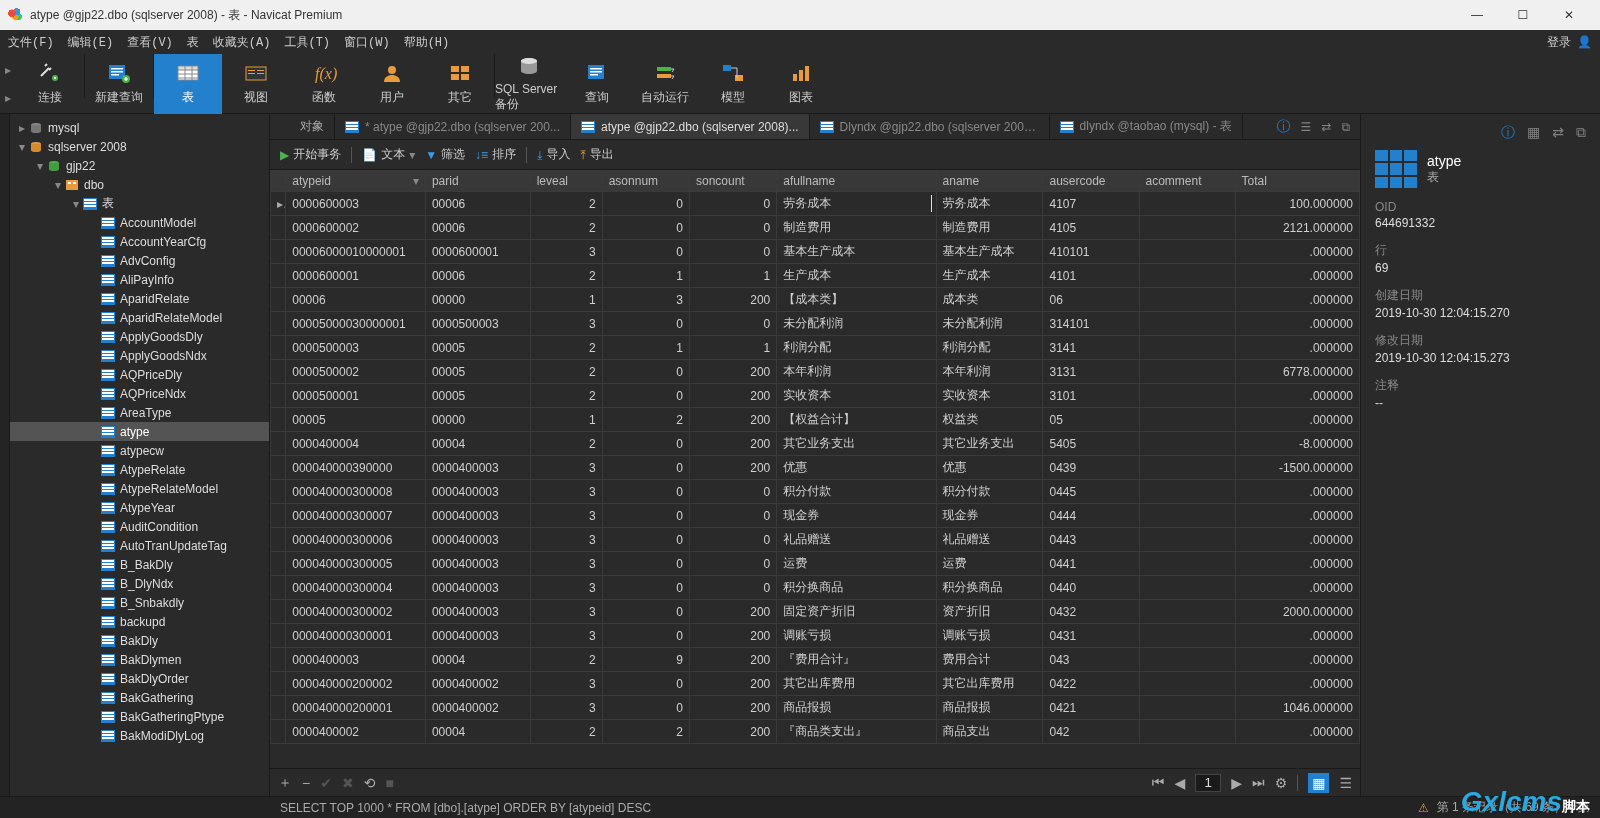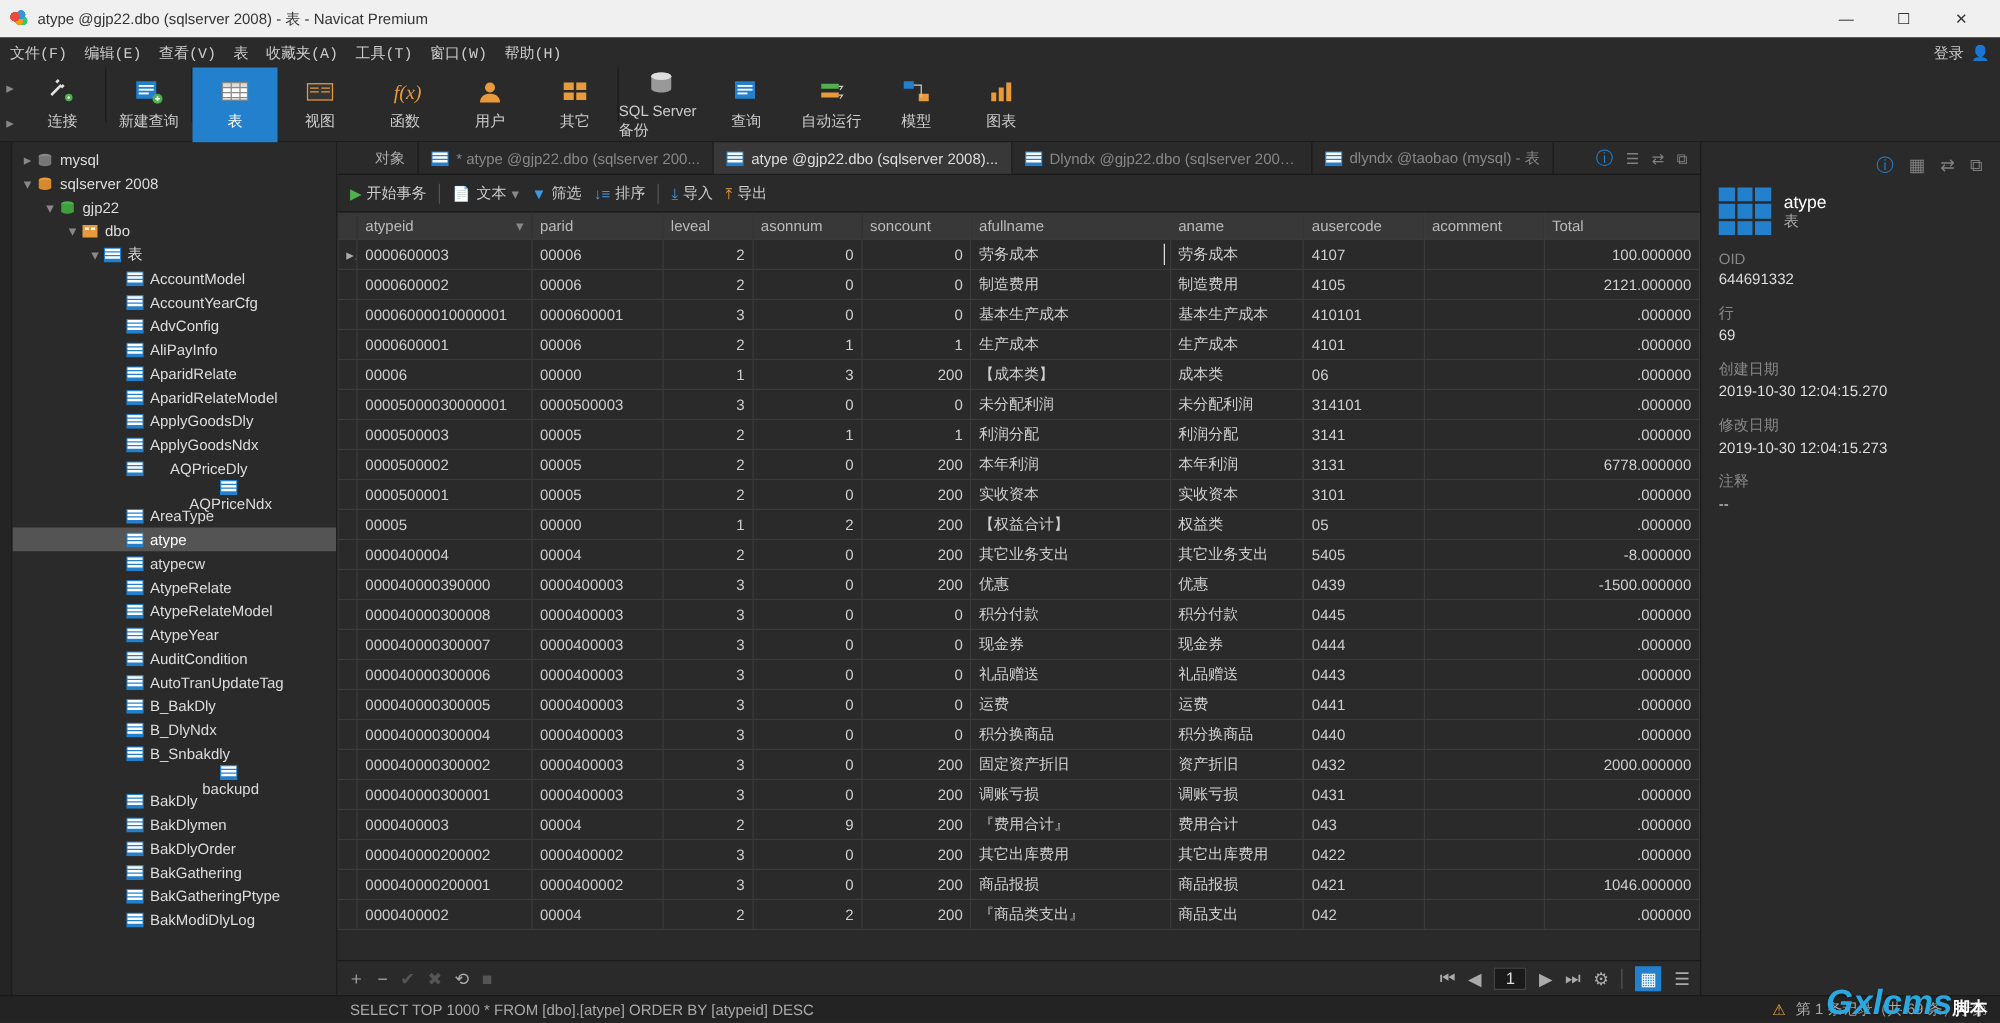--- a/index.html
+++ b/index.html
@@ -373,32 +373,32 @@
         <span class="ticon" data-name="table-icon">
           <svg width="14" height="12" viewBox="0 0 14 12">
             <rect width="14" height="12" fill="#2380cc"></rect>
             <rect x="1" y="1" width="12" height="2" fill="#fff"></rect>
             <rect x="1" y="4" width="12" height="2" fill="#fff"></rect>
             <rect x="1" y="7" width="12" height="2" fill="#fff"></rect>
           </svg>
         </span>
         <span>ApplyGoodsNdx</span>
       </div>
-      <div class="tree-item" data-name="tree-table-AQPriceDly" style="padding-left: 90px; gap: 16px;">
+      <div class="tree-item" data-name="tree-table-AQPriceDly" style="padding-left: 90px;">
         <span class="ticon" data-name="table-icon">
           <svg width="14" height="12" viewBox="0 0 14 12">
             <rect width="14" height="12" fill="#2380cc"></rect>
             <rect x="1" y="1" width="12" height="2" fill="#fff"></rect>
             <rect x="1" y="4" width="12" height="2" fill="#fff"></rect>
             <rect x="1" y="7" width="12" height="2" fill="#fff"></rect>
           </svg>
         </span>
         <span>AQPriceDly</span>
       </div>
-      <div class="tree-item" data-name="tree-table-AQPriceNdx" style="padding-left: 90px; flex-direction: column;">
+      <div class="tree-item" data-name="tree-table-AQPriceNdx" style="padding-left: 90px;">
         <span class="ticon" data-name="table-icon">
           <svg width="14" height="12" viewBox="0 0 14 12">
             <rect width="14" height="12" fill="#2380cc"></rect>
             <rect x="1" y="1" width="12" height="2" fill="#fff"></rect>
             <rect x="1" y="4" width="12" height="2" fill="#fff"></rect>
             <rect x="1" y="7" width="12" height="2" fill="#fff"></rect>
           </svg>
         </span>
         <span>AQPriceNdx</span>
       </div>
@@ -516,21 +516,21 @@
         <span class="ticon" data-name="table-icon">
           <svg width="14" height="12" viewBox="0 0 14 12">
             <rect width="14" height="12" fill="#2380cc"></rect>
             <rect x="1" y="1" width="12" height="2" fill="#fff"></rect>
             <rect x="1" y="4" width="12" height="2" fill="#fff"></rect>
             <rect x="1" y="7" width="12" height="2" fill="#fff"></rect>
           </svg>
         </span>
         <span>B_Snbakdly</span>
       </div>
-      <div class="tree-item" data-name="tree-table-backupd" style="padding-left: 90px; flex-direction: column;">
+      <div class="tree-item" data-name="tree-table-backupd" style="padding-left: 90px;">
         <span class="ticon" data-name="table-icon">
           <svg width="14" height="12" viewBox="0 0 14 12">
             <rect width="14" height="12" fill="#2380cc"></rect>
             <rect x="1" y="1" width="12" height="2" fill="#fff"></rect>
             <rect x="1" y="4" width="12" height="2" fill="#fff"></rect>
             <rect x="1" y="7" width="12" height="2" fill="#fff"></rect>
           </svg>
         </span>
         <span>backupd</span>
       </div>

